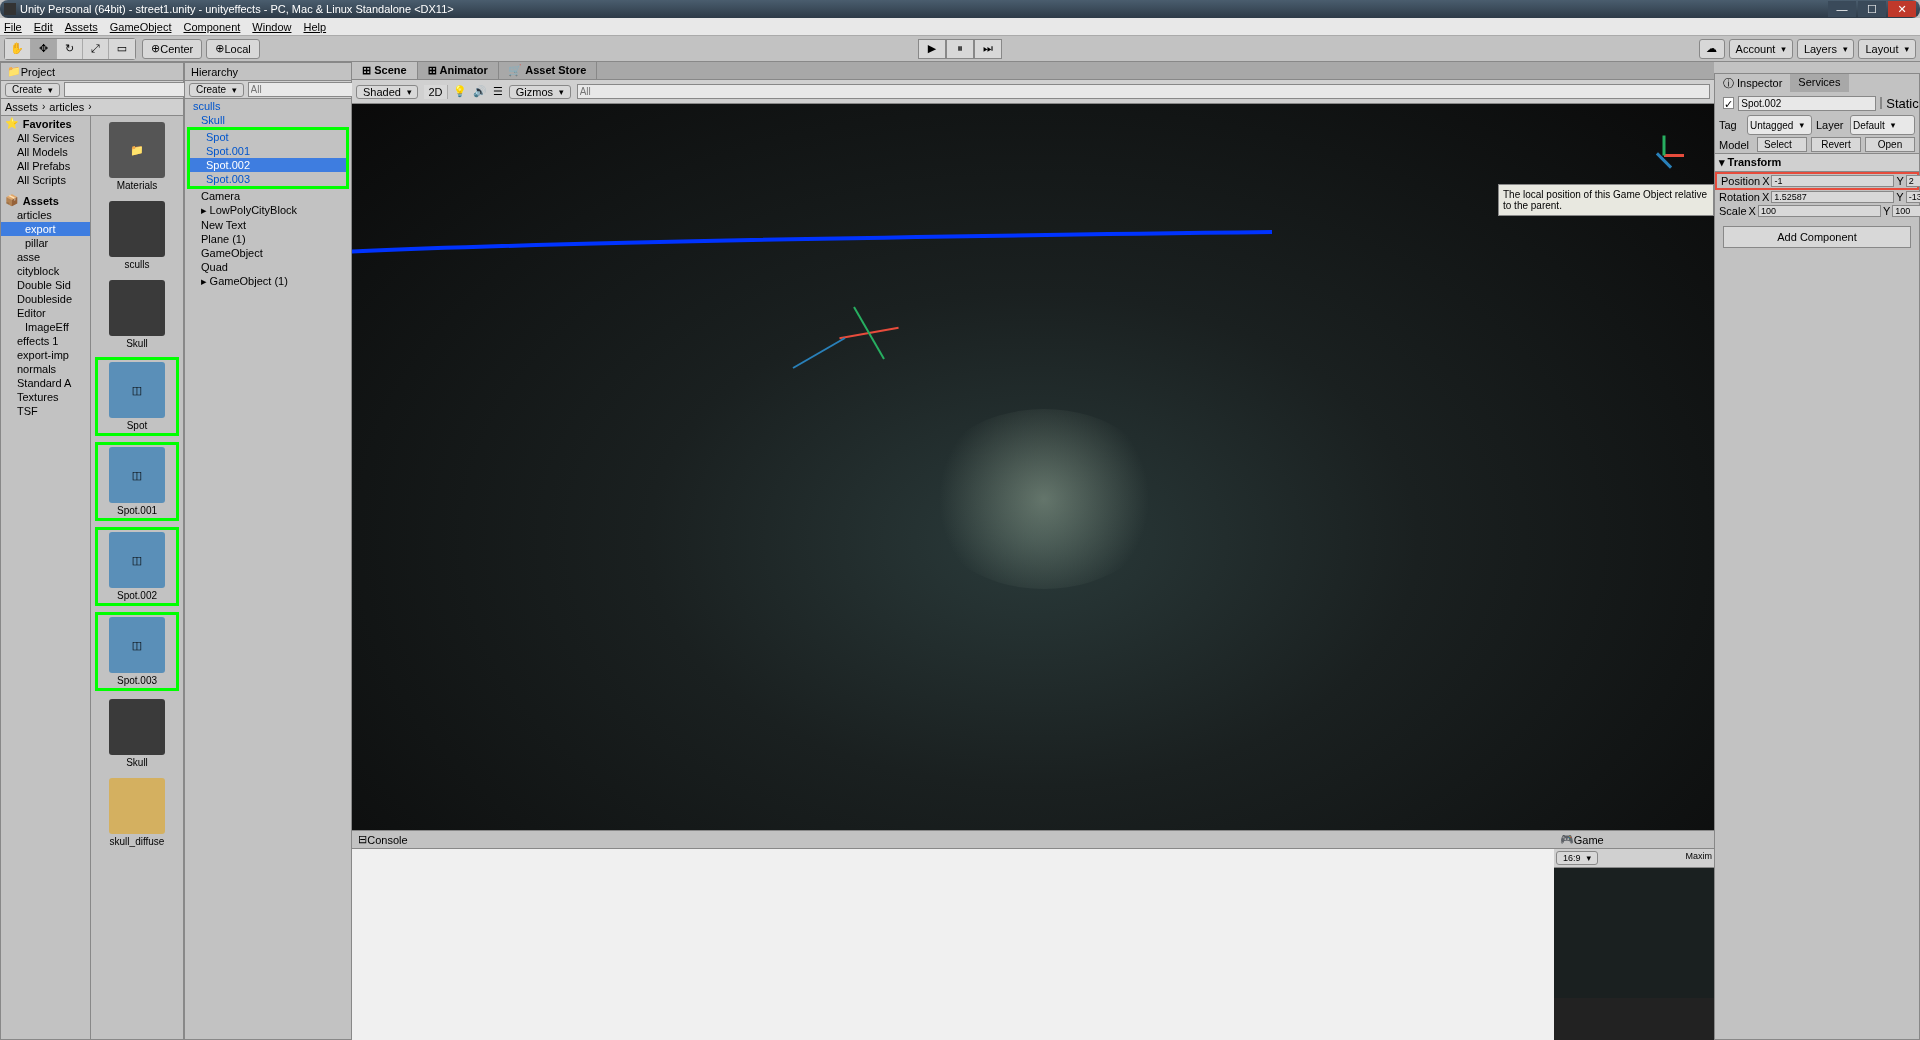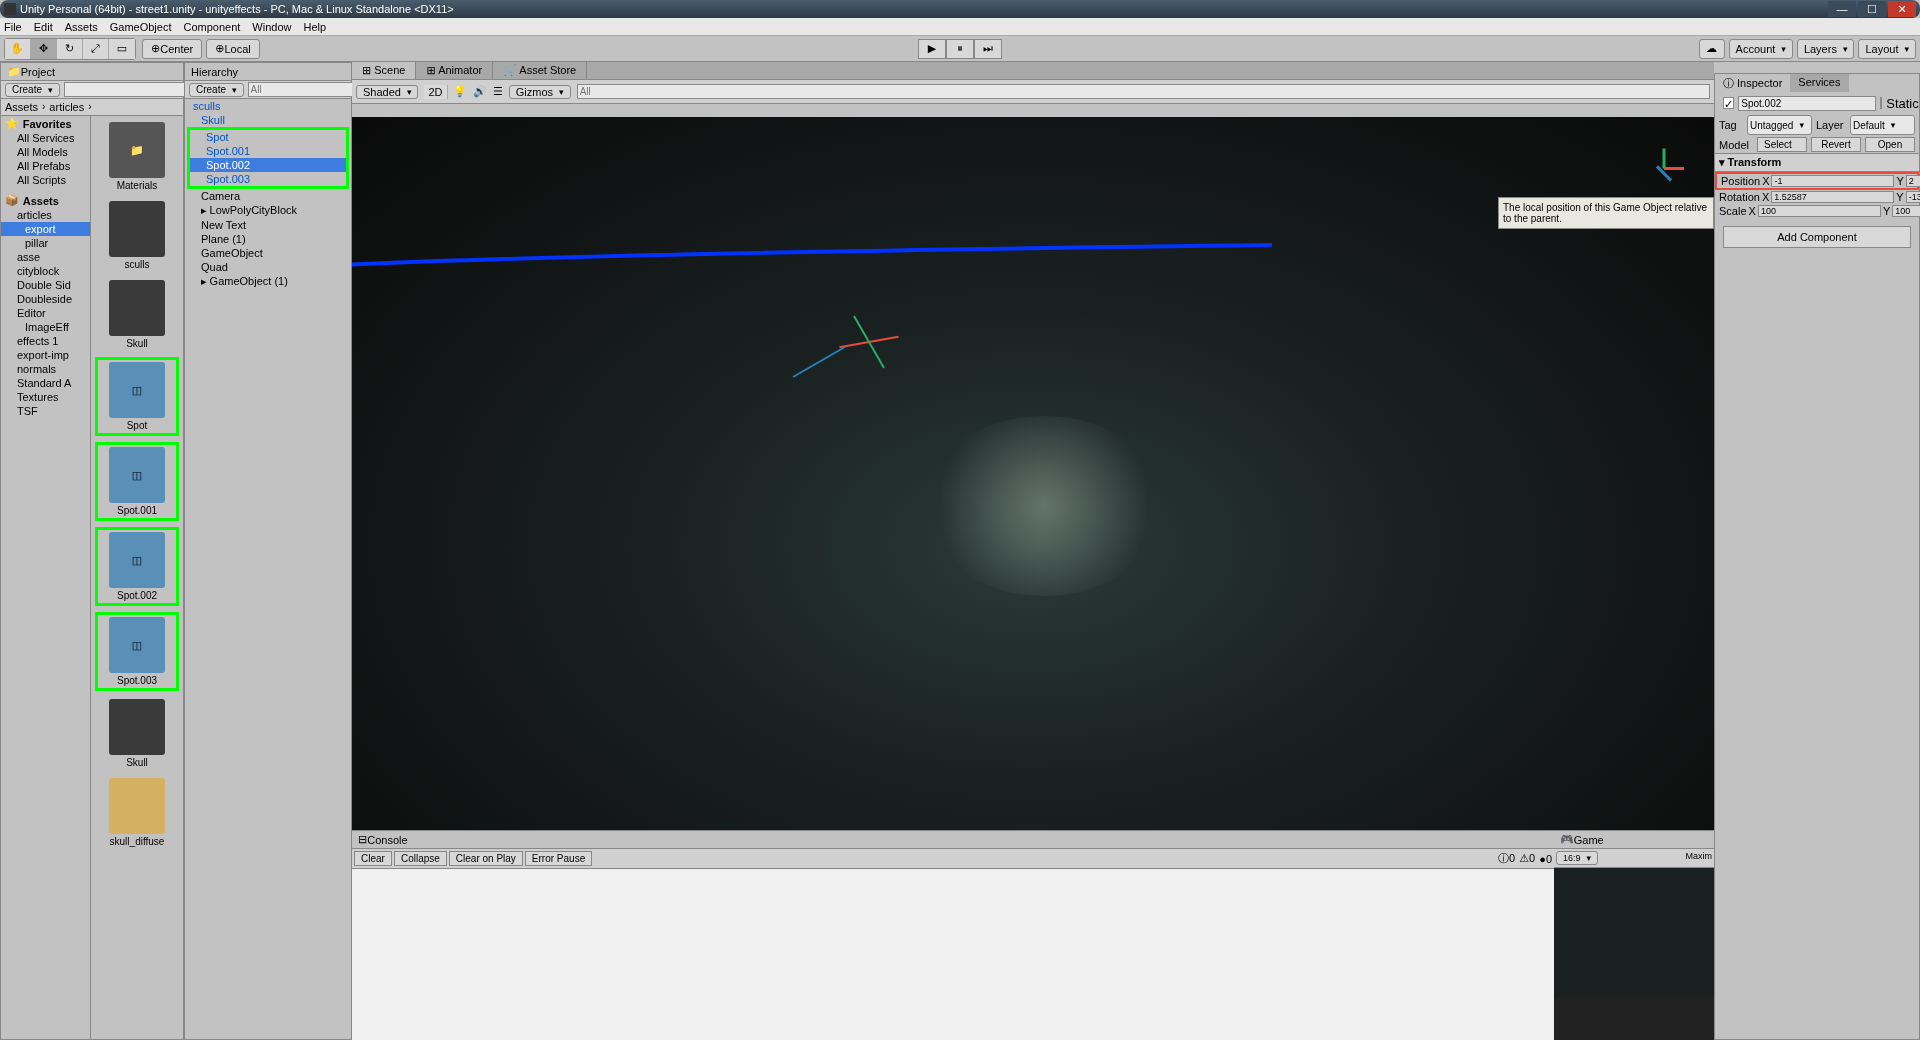--- a/index.html
+++ b/index.html
@@ -4,21 +4,21 @@
 <style>
 * { margin: 0; padding: 0; box-sizing: border-box; font-family: Arial, sans-serif; font-size: 11px; }
 body { background: #c2c2c2; overflow: hidden; }
 .titlebar { height: 18px; background: linear-gradient(#4a5d6e, #2d3a47); color: #fff; display: flex; align-items: center; padding: 0 4px; border-radius: 8px; }
 .titlebar-icon { width: 12px; height: 12px; background: #333; margin-right: 4px; }
 .titlebar-text { flex: 1; font-size: 11px; }
 .titlebar-buttons { display: flex; gap: 2px; }
 .titlebar-btn { width: 28px; height: 16px; background: #3a4a5a; color: #fff; display: flex; align-items: center; justify-content: center; cursor: pointer; }
 .titlebar-btn.close { background: #c0392b; }
 .menubar { height: 18px; background: #e8e8e8; display: flex; align-items: center; padding: 0 4px; gap: 12px; border-bottom: 1px solid #aaa; }
-.menubar span { cursor: pointer; }
+.menubar span { cursor: pointer; text-decoration: underline; }
 .toolbar { height: 26px; background: #c2c2c2; display: flex; align-items: center; padding: 0 4px; border-bottom: 1px solid #888; }
 .tool-group { display: flex; gap: 0; border: 1px solid #888; border-radius: 3px; margin-right: 6px; }
 .tool-btn { width: 26px; height: 20px; background: #d8d8d8; border-right: 1px solid #aaa; display: flex; align-items: center; justify-content: center; cursor: pointer; }
 .tool-btn:last-child { border-right: none; }
 .tool-btn.active { background: #a8a8a8; }
 .toggle-btn { height: 20px; padding: 0 8px; background: #d8d8d8; border: 1px solid #888; border-radius: 3px; display: flex; align-items: center; cursor: pointer; margin-right: 4px; }
 .play-controls { display: flex; position: absolute; left: 50%; transform: translateX(-50%); }
 .play-btn { width: 28px; height: 20px; background: #d8d8d8; border: 1px solid #888; display: flex; align-items: center; justify-content: center; cursor: pointer; }
 .toolbar-right { margin-left: auto; display: flex; gap: 4px; }
 .dropdown { height: 20px; padding: 0 6px; background: #d8d8d8; border: 1px solid #888; border-radius: 3px; display: flex; align-items: center; cursor: pointer; }
@@ -39,25 +39,25 @@
 .grid-item.highlighted { border: 3px solid #0f0; }
 .grid-thumb { width: 56px; height: 56px; background: #3a3a3a; border-radius: 3px; display: flex; align-items: center; justify-content: center; }
 .grid-thumb.prefab { background: #5a8fb8; }
 .grid-label { font-size: 10px; text-align: center; }
 .hierarchy-panel { width: 168px; }
 .hierarchy-item { padding: 1px 4px 1px 16px; cursor: pointer; font-size: 11px; }
 .hierarchy-item.blue { color: #0055cc; }
 .hierarchy-item.selected { background: #3e7de0; color: #fff; }
 .hierarchy-item.parent { padding-left: 4px; }
 .center-area { flex: 1; display: flex; flex-direction: column; }
-.scene-tabs { height: 18px; background: #a8a8a8; display: flex; border-bottom: 1px solid #888; }
+.scene-tabs { height: 18px; background: #a8a8a8; display: flex; border-bottom: 1px solid #888; font-weight: bold; }
 .scene-tab { padding: 2px 10px; cursor: pointer; border-right: 1px solid #888; }
 .scene-tab.active { background: #c2c2c2; }
 .scene-toolbar { height: 24px; background: #d0d0d0; display: flex; align-items: center; padding: 0 4px; gap: 6px; border-bottom: 1px solid #888; font-size: 10px; }
-.scene-view { flex: 1; background: #fdba74; position: relative; overflow: hidden; margin-top: 13px; }
+.scene-view { flex: 1; background: #fdba74; position: relative; overflow: hidden; }
 .scene-view::before { content: ''; position: absolute; inset: 0; background: radial-gradient(ellipse at 50% 60%, #2a3a3a 0%, #1a2020 40%, #0a0a0a 100%); }
 .skulls { position: absolute; left: 42%; top: 42%; width: 240px; height: 180px; background: radial-gradient(circle, rgba(160,180,160,0.5) 0%, transparent 70%); border-radius: 50%; }
 .gizmo { position: absolute; right: 20px; top: 20px; width: 60px; height: 60px; }
 .gizmo-axis { position: absolute; width: 20px; height: 3px; }
 .gizmo-x { background: #e74c3c; transform: rotate(0deg); left: 30px; top: 30px; }
 .gizmo-y { background: #27ae60; transform: rotate(-90deg); left: 20px; top: 20px; }
 .gizmo-z { background: #2980b9; transform: rotate(45deg); left: 20px; top: 35px; }
 .move-gizmo { position: absolute; left: 35%; top: 30%; width: 80px; height: 80px; }
 .arrow { position: absolute; width: 60px; height: 2px; }
 .arrow-x { background: #e74c3c; left: 10px; top: 10px; transform: rotate(-10deg); }
@@ -272,31 +272,20 @@
         <div class="gizmo-axis gizmo-z"></div>
       </div>
       <div class="tooltip">The local position of this Game Object relative to the parent.</div>
       <svg class="annotation" style="left:-180px;top:-20px;width:1200px;height:500px">
         <path d="M 20 430 Q 60 350 30 180 Q 100 160 1100 148" stroke="#0033ff" stroke-width="4" fill="none"></path>
       </svg>
     </div>
     <div class="console-area">
       <div class="console-panel">
         <div class="panel-tab active">⊟ <span>Console</span></div>
-        <div class="console-toolbar">
-          <span class="console-btn">Clear</span>
-          <span class="console-btn">Collapse</span>
-          <span class="console-btn">Clear on Play</span>
-          <span class="console-btn">Error Pause</span>
-          <div class="console-status">
-            <span>ⓘ<span>0</span></span>
-            <span>⚠<span>0</span></span>
-            <span>●<span>0</span></span>
-          </div>
-        </div>
         <div class="console-body"></div>
       </div>
       <div class="game-panel">
         <div class="panel-tab active">🎮 <span>Game</span></div>
         <div class="console-toolbar" style="background:#d0d0d0">
           <span class="dropdown" style="height:14px;font-size:9px">16:9</span>
           <span style="margin-left:auto;font-size:9px">Maxim</span>
         </div>
         <div class="game-preview"></div>
       </div>

